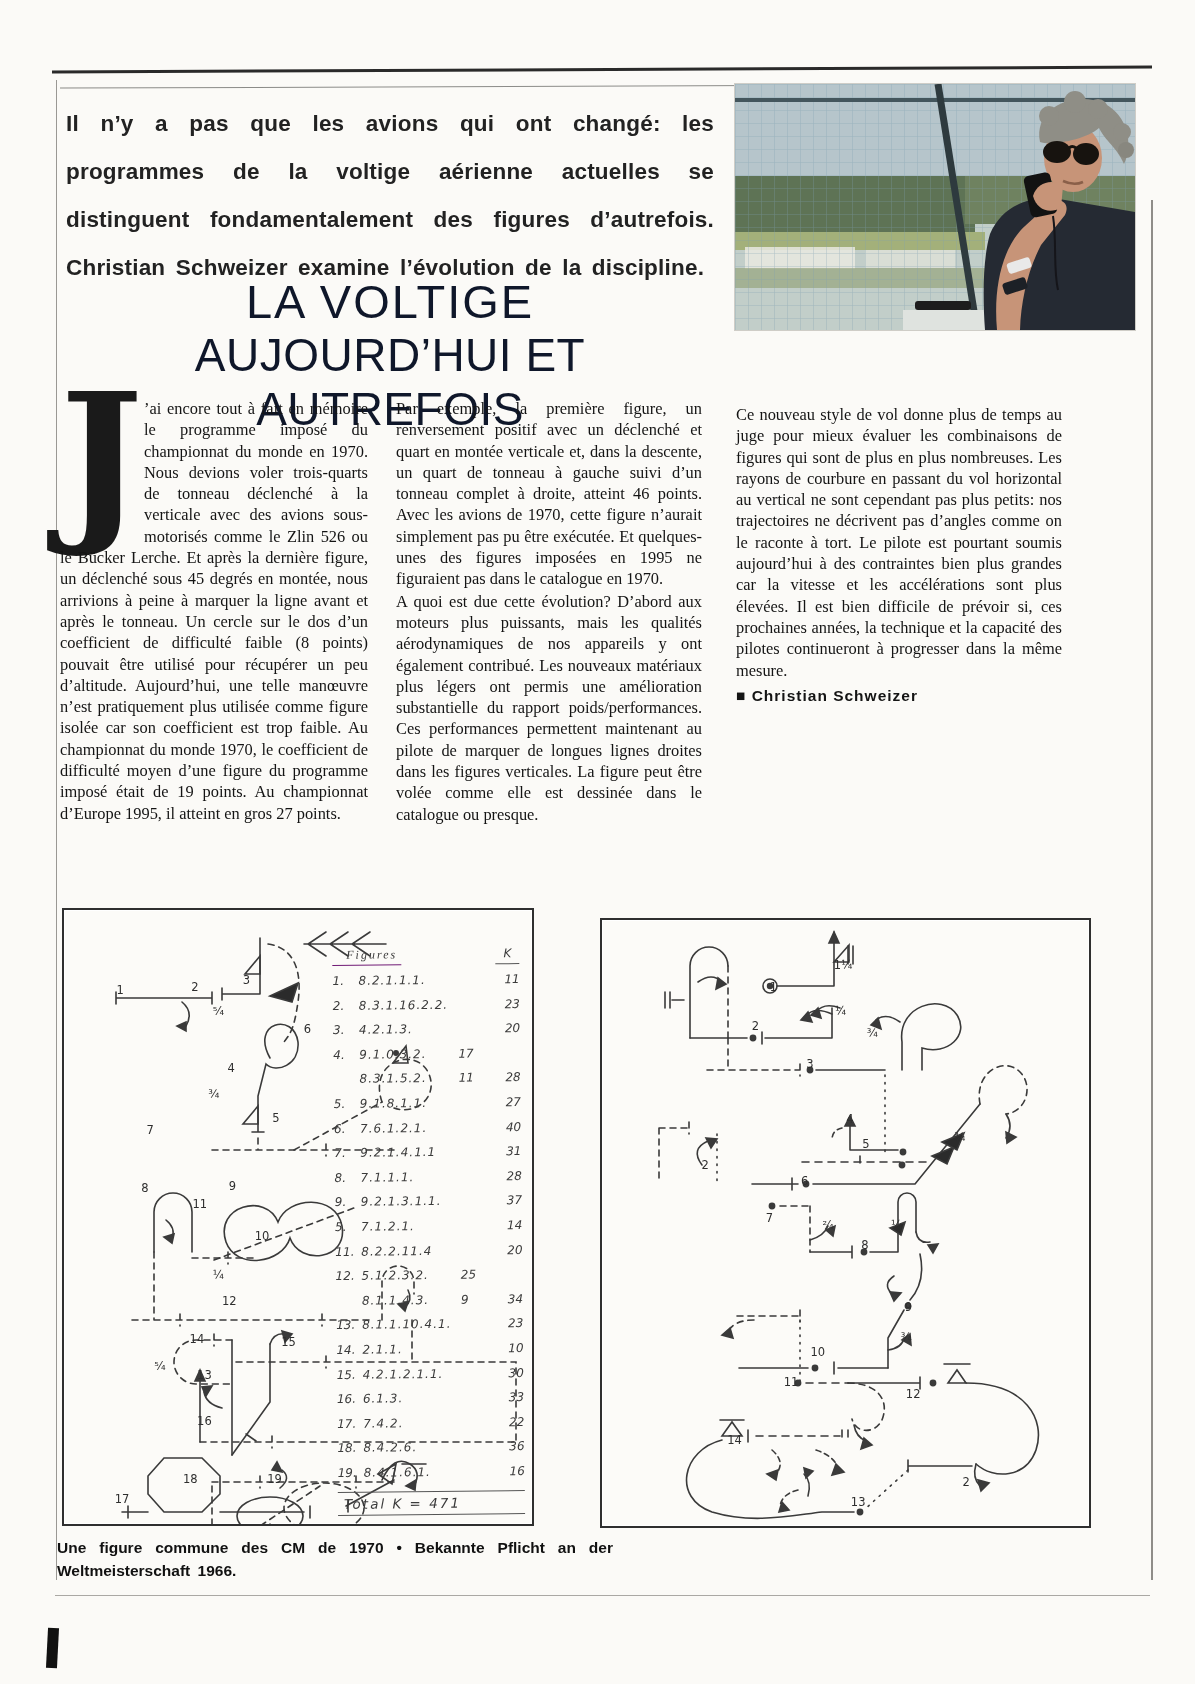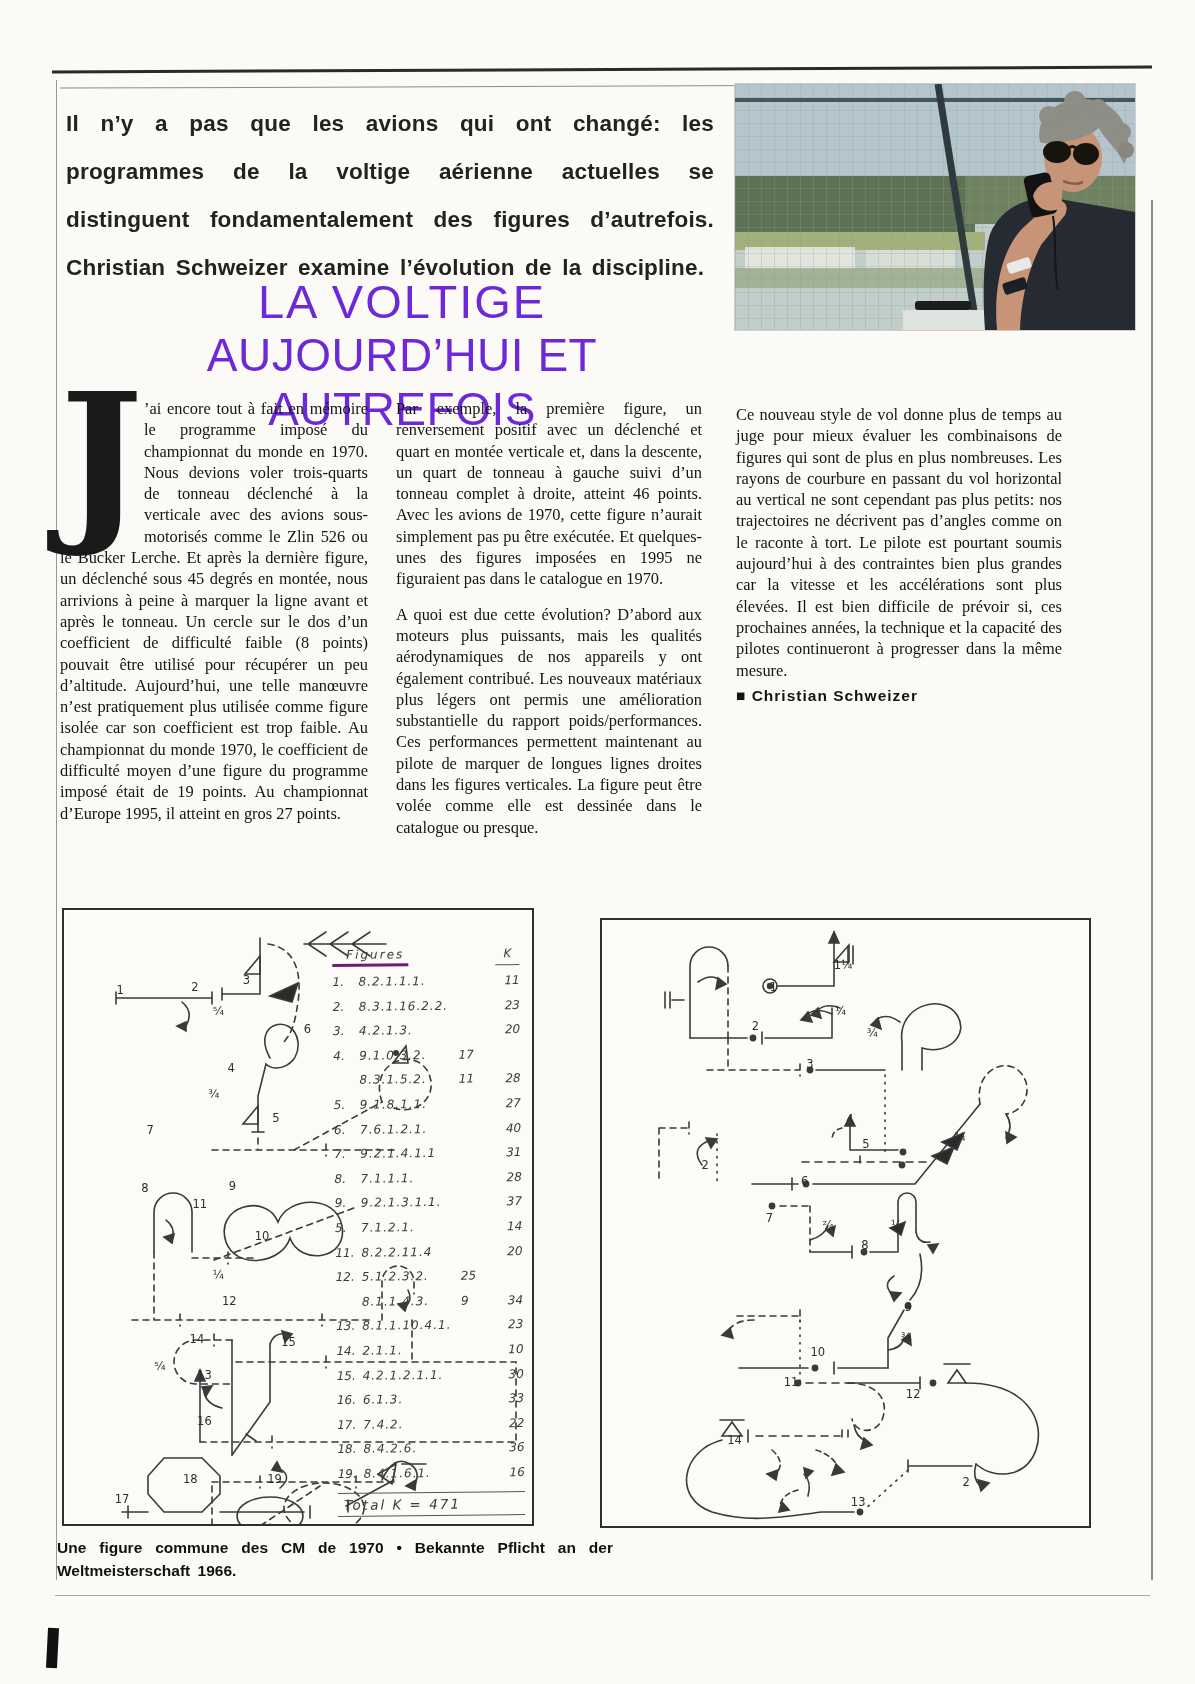--- a/index.html
+++ b/index.html
@@ -10,54 +10,54 @@
   .scan-top2{position:absolute;left:60px;top:86px;width:900px;height:1px;background:#8b8b88;transform:rotate(-0.2deg);}
   .scan-left{position:absolute;left:56px;top:80px;width:1px;height:1500px;background:#9a9894;}
   .scan-right{position:absolute;left:1151px;top:200px;width:2px;height:1380px;background:#8f8d89;}
   .scan-bottom{position:absolute;left:55px;top:1595px;width:1095px;height:1px;background:#aaa8a4;}
   .scan-blob{position:absolute;left:47px;top:1628px;width:11px;height:40px;background:#111;transform:rotate(3deg);}
 
   .intro{position:absolute;left:66px;top:100px;width:648px;height:190px;
          font-family:"Liberation Sans",sans-serif;font-weight:700;font-size:22.5px;
          line-height:48px;text-align:justify;color:#222;letter-spacing:0.2px;word-spacing:4px;}
 
-  .title{position:absolute;left:72px;top:276px;width:660px;text-align:center;
-         font-family:"Liberation Sans",sans-serif;font-weight:400;color:#6d28d9;}
+  .title{position:absolute;left:60px;top:276px;width:660px;text-align:center;
+         font-family:"Liberation Sans",sans-serif;font-weight:400;color:#0f172a;}
   .title .t1{font-size:47px;letter-spacing:2px;line-height:52px;}
   .title .t2{font-size:46px;letter-spacing:0.5px;line-height:54px;}
 
   .photo{position:absolute;left:735px;top:84px;width:400px;height:246px;background:#b9c6cb;box-shadow:0 0 0 1px #cfcdc7;}
   .photo svg{display:block;}
   .photo-caption{position:absolute;left:735px;top:340px;width:410px;
          font-family:"Liberation Sans",sans-serif;font-weight:700;font-size:15px;line-height:22px;
          color:#111;text-align:justify;word-spacing:3px;}
 
   .col{position:absolute;font-size:16.4px;line-height:21.3px;text-align:justify;color:#141414;}
   .col p{margin:0 0 0 0;}
-  .col p + p{margin-top:14px;}
+  .col p + p{margin-top:1px;}
   .col1{left:60px;top:398px;width:308px;height:450px;}
   .col2{left:396px;top:398px;width:306px;height:450px;}
   .col3{left:736px;top:404px;width:326px;height:360px;}
   .dropcap{float:left;width:84px;height:128px;font-family:"DejaVu Serif",serif;font-weight:700;
            font-size:176px;line-height:120px;color:#1a1a1a;}
   .sig{margin-top:4px !important;font-family:"Liberation Sans",sans-serif;font-weight:700;
        font-size:15.5px;letter-spacing:1px;text-align:left;}
 
   .diagram{position:absolute;background:#fcfbf8;border:2px solid #2f2f2f;box-shadow:0 0 0 1px #fff inset;}
   .diagram-left{left:62px;top:908px;width:468px;height:614px;}
   .diagram-right{left:600px;top:918px;width:487px;height:606px;}
   .diagram svg.sketch{position:absolute;left:0;top:0;width:100%;height:100%;}
   .labels{position:absolute;left:0;top:0;width:100%;height:100%;}
   .fig-num{position:absolute;transform:translate(-50%,-50%);
            font-family:"DejaVu Sans",sans-serif;font-size:11.5px;color:#2e2e2e;}
 
   .htable{position:absolute;left:58%;top:6%;width:40%;height:89%;
           font-family:"DejaVu Sans",sans-serif;font-size:12px;color:#3b3b3b;transform:rotate(-0.6deg);}
   .thead{display:flex;justify-content:space-between;margin-bottom:8px;}
-  .thf{letter-spacing:2px;border-bottom:3px solid #701a75;padding:0 4px 2px 14px;font-style:italic;}
+  .thf{letter-spacing:2px;border-bottom:1px solid #701a75;padding:0 4px 2px 14px;font-style:italic;font-family:Liberation Serif, serif;}
   .thk{border-bottom:1px solid #555;padding:0 8px 2px 8px;font-style:italic;}
   .trow{display:flex;align-items:baseline;height:24.6px;}
   .tno{width:26px;font-style:italic;}
   .tfig{flex:1;letter-spacing:1px;font-style:italic;}
   .tmid{width:30px;text-align:left;font-style:italic;}
   .tk{width:32px;text-align:right;font-style:italic;}
   .ttotal{margin-top:2px;border-top:1px solid #555;border-bottom:1px solid #555;
           padding:3px 2px 3px 6px;font-size:13.5px;letter-spacing:2px;font-style:italic;}
 
   .diag-caption{position:absolute;font-family:"Liberation Sans",sans-serif;font-weight:700;

